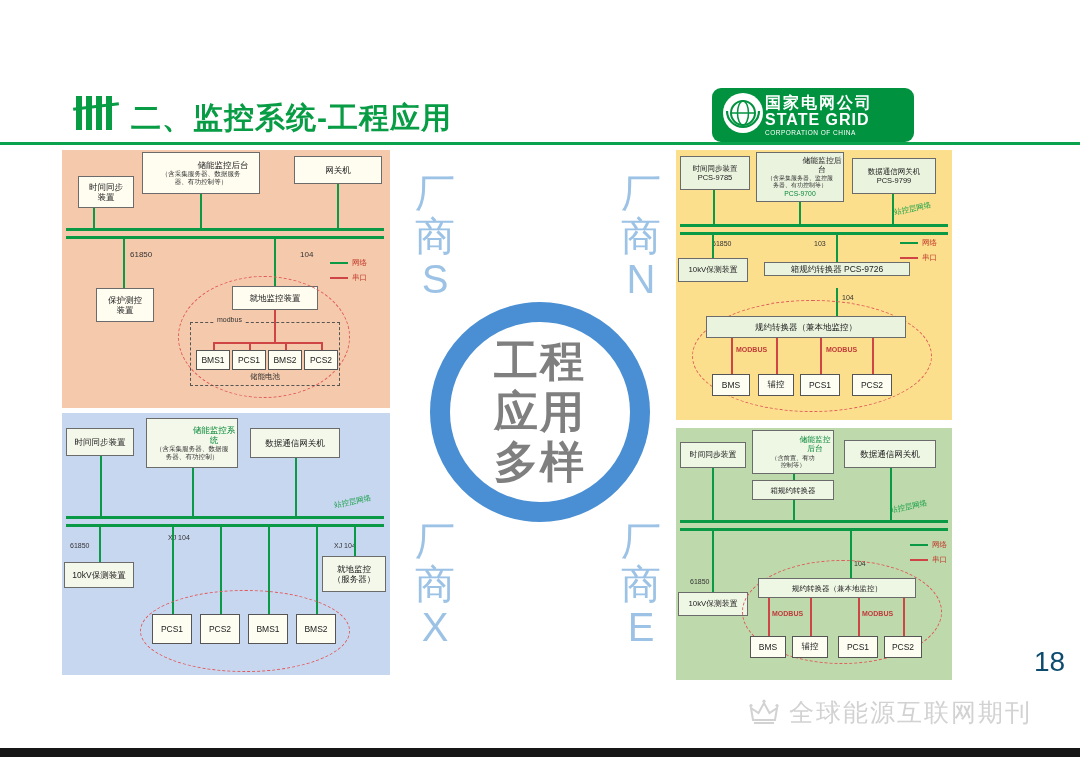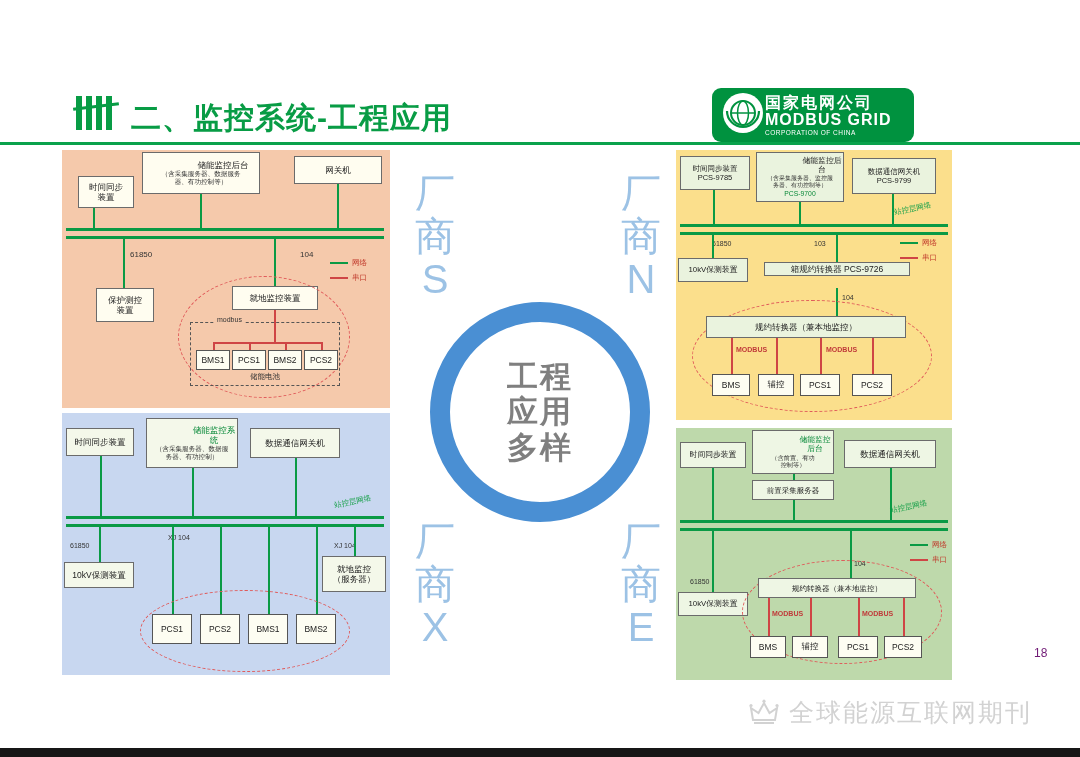--- a/index.html
+++ b/index.html
@@ -38,24 +38,24 @@
   .ellipse{position:absolute;border:1.6px dashed #e05a5a;border-radius:50%;}
   .dashed-rect{position:absolute;border:1px dashed #555;}
   .unit{position:absolute;border:1px solid #555;background:#fdfdf2;display:flex;align-items:center;justify-content:center;font-size:8.5px;color:#222;}
   .legend{position:absolute;font-size:7.5px;color:#c0392b;}
   .legend-row{display:flex;align-items:center;gap:4px;margin-bottom:5px;}
   .lline{display:block;width:18px;height:0;border-top:2px solid;}
   .lline.g{border-color:#0a9a45;}
   .lline.r{border-color:#cf4545;}
   
   .ring{position:absolute;border:20px solid #4a8fd3;border-radius:50%;background:#fff;display:flex;align-items:center;justify-content:center;}
-  .ring-text{font-size:31px;font-weight:700;color:#7f7f7f;white-space:pre-line;line-height:1.15;letter-spacing:2px;}
+  .ring-text{font-size:44px;font-weight:700;color:#7f7f7f;white-space:pre-line;line-height:1.15;letter-spacing:2px;}
   .vendor{position:absolute;width:46px;text-align:center;font-size:40px;color:#9cc2e5;white-space:pre-line;line-height:1.08;}
   
-  .pagenum{font-size:12px;color:#701a75;}
+  .pagenum{font-size:28px;color:#0c4a6e;}
   .watermark{display:flex;align-items:center;gap:9px;}
   .watermark span{font-size:25px;color:#d2d2d2;letter-spacing:2px;}
   .bottom-bar{background:#161616;}
 </style>
 </head>
 <body>
 
 <div class="page">
 
   <div class="title-icon" style="left:76px;top:96px;">
@@ -72,21 +72,21 @@
       <svg width="42" height="42" viewBox="0 0 42 42">
         <circle cx="21" cy="21" r="20" fill="#ffffff"></circle>
         <circle cx="21" cy="21" r="12" fill="none" stroke="#00923f" stroke-width="2"></circle>
         <ellipse cx="21" cy="21" rx="5.5" ry="12" fill="none" stroke="#00923f" stroke-width="1.5"></ellipse>
         <line x1="9" y1="21" x2="33" y2="21" stroke="#00923f" stroke-width="1.5"></line>
         <path d="M5 19 a16 16 0 0 0 32 0" fill="none" stroke="#00923f" stroke-width="2.2"></path>
       </svg>
     </span>
     <span class="logo-text">
       <span class="logo-cn">国家电网公司</span>
-      <span class="logo-en">MODBUS GRID</span>
+      <span class="logo-en">STATE GRID</span>
       <span class="logo-sub">CORPORATION OF CHINA</span>
     </span>
   </div>
 
   <div class="abs rule" style="left:0;top:142px;width:1080px;height:3px;"></div>
 
   <div class="quad" style="left:62px;top:150px;width:328px;height:258px;background:#f5c9ab;">
     <div class="box sb" style="left:80px;top:2px;width:118px;height:42px;">
       <span class="bt">储能监控后台</span>
       <span class="bs">（含采集服务器、数据服务
@@ -234,21 +234,21 @@
 
   <div class="quad" style="left:676px;top:428px;width:276px;height:252px;background:#bed9ab;">
     <div class="box eb" style="left:4px;top:14px;width:66px;height:26px;font-size:7.8px;">时间同步装置</div>
     <div class="box eb" style="left:76px;top:2px;width:82px;height:44px;">
       <span class="bt green-t" style="font-size:7.8px;">储能监控后台</span>
       <span class="bs" style="font-size:6.2px;">（含前置、有功
 控制等）</span>
     </div>
     <div class="box eb" style="left:168px;top:12px;width:92px;height:28px;">数据通信网关机</div>
     <div class="gv" style="left:117px;top:46px;height:6px;"></div>
-    <div class="box eb" style="left:76px;top:52px;width:82px;height:20px;font-size:7.5px;">前置采集服务器</div>
+    <div class="box eb" style="left:76px;top:52px;width:82px;height:20px;font-size:7.5px;">箱规约转换器</div>
 
     <span class="lg" style="left:214px;top:74px;transform:rotate(-12deg);">站控层网络</span>
 
     <div class="gv" style="left:36px;top:40px;height:52px;"></div>
     <div class="gv" style="left:117px;top:72px;height:20px;"></div>
     <div class="gv" style="left:214px;top:40px;height:52px;"></div>
     <div class="bus" style="left:4px;top:92px;width:268px;"></div>
 
     <div class="legend" style="left:234px;top:112px;">
       <div class="legend-row">

